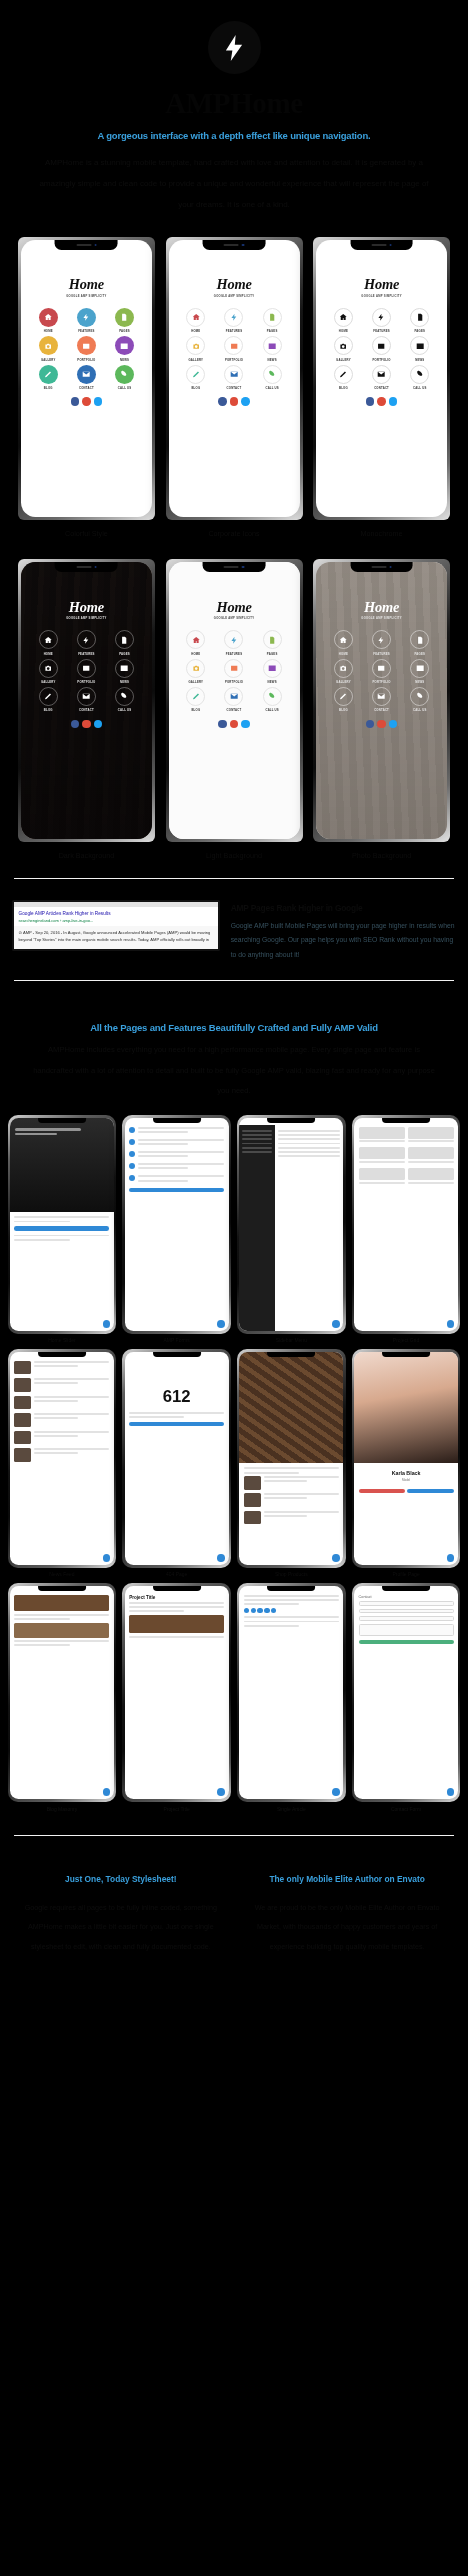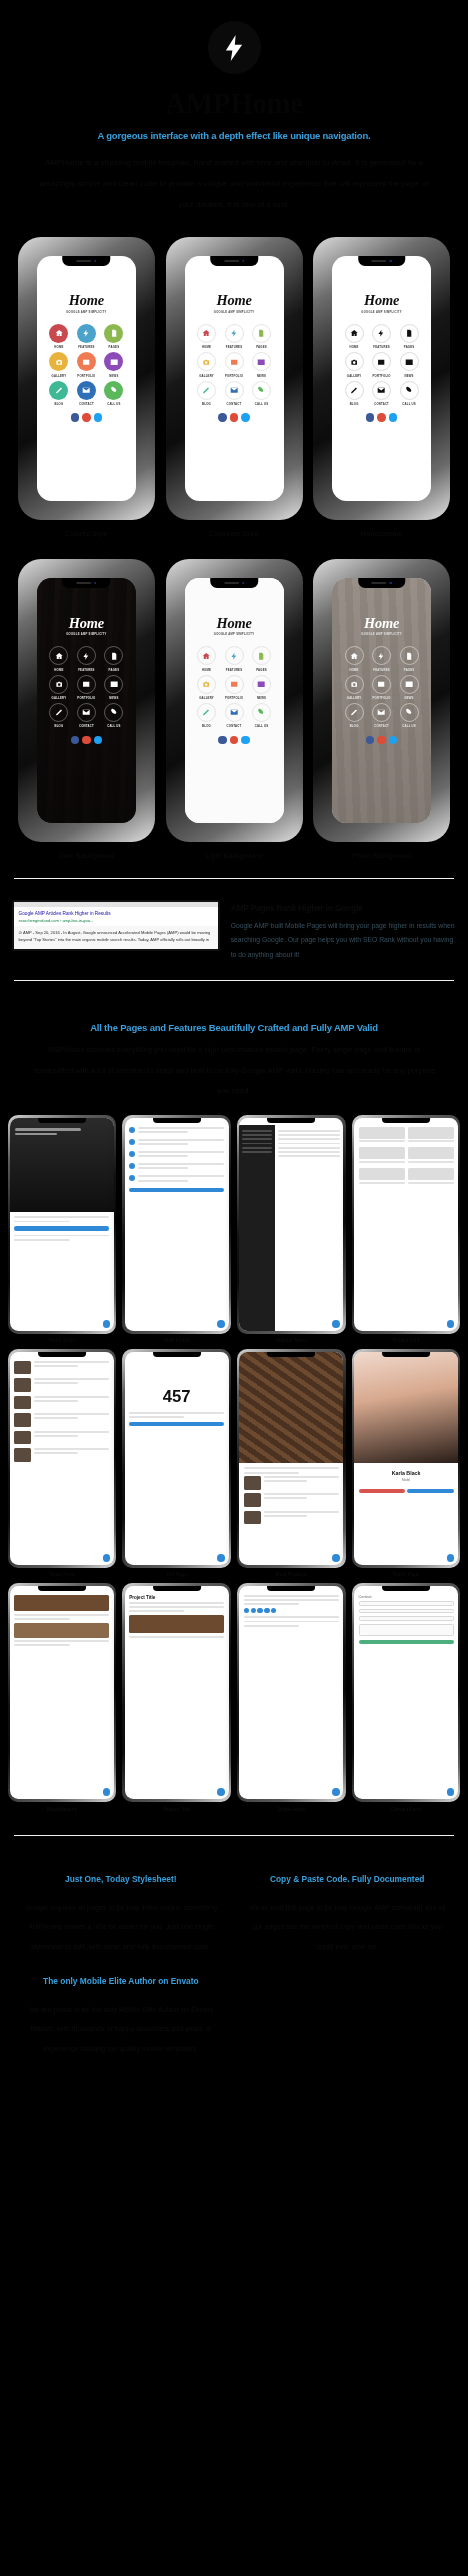--- a/index.html
+++ b/index.html
@@ -32,21 +32,21 @@
   .hero-para {
     font-size:8px; line-height:2.6; color:#0d0d0d;
     max-width:395px; margin:0 auto;
   }
 
   
   .phone-row { display:flex; justify-content:center; gap:10.6px; padding:7.6px 9px 0; }
   .phone-col { flex:1; max-width:137px; }
   .phone {
     position:relative; width:100%; aspect-ratio:180/372;
-    border-radius:23px; padding:19px;
+    border-radius:6px; padding:3px;
     background:linear-gradient(150deg,#dcdcdc 0%,#6d6d6d 18%,#171717 42%,#0c0c0c 58%,#6a6a6a 84%,#e2e2e2 100%);
     box-shadow:0 4.6px 16.7px rgba(0,0,0,.9);
   }
   .phone-inner {
     position:relative; width:100%; height:100%;
     border-radius:14.4px; overflow:hidden; background:#fff;
   }
   .notch {
     position:absolute; top:0; left:50%; transform:translateX(-50%);
     width:48%; height:10px; background:#000;
@@ -993,21 +993,21 @@
             </div>
           </div>
         </div>
         <div class="mini-label">News Feed</div>
       </div>
       <div>
         <div class="mini">
           <div class="mini-frame">
             <div class="mini-scr">
               <div class="mini-notch"></div>
-              <div class="big404">457</div>
+              <div class="big404">612</div>
               <div class="m-body">
                 <div class="row-line"></div>
                 <div class="row-line s"></div>
                 <div class="btn-pill"></div>
               </div>
               <div class="fab"></div>
             </div>
           </div>
         </div>
         <div class="mini-label">404 Page</div>
@@ -1155,23 +1155,19 @@
     </div>
 
   <div class="divider" style="margin-top:23px"></div>
 
   <div class="feat-grid" id="featgrid">
       <div class="feat">
         <h3>Just One, Today Stylesheet!</h3>
         <p>Google requires all pages to be fully inline coded, something AMPHome makes a little bit easier for you. Just one single stylesheet to edit, with clean and fully documented code.</p>
       </div>
       <div class="feat">
-        <h3>Copy &amp; Paste Code. Fully Documented</h3>
-        <p>We've built this page to be fully Google AMP compliant and all our pages use the simplest copy and paste code blocks you could ever wish for.</p>
-      </div>
-      <div class="feat">
         <h3>The only Mobile Elite Author on Envato</h3>
         <p>We are proud to be the only Mobile Elite Author on Envato Market, with thousands of happy customers and years of experience building top quality mobile templates.</p>
       </div>
     </div>
   <div class="bottom-pad"></div>
 </div>
 
 
 </body></html>

